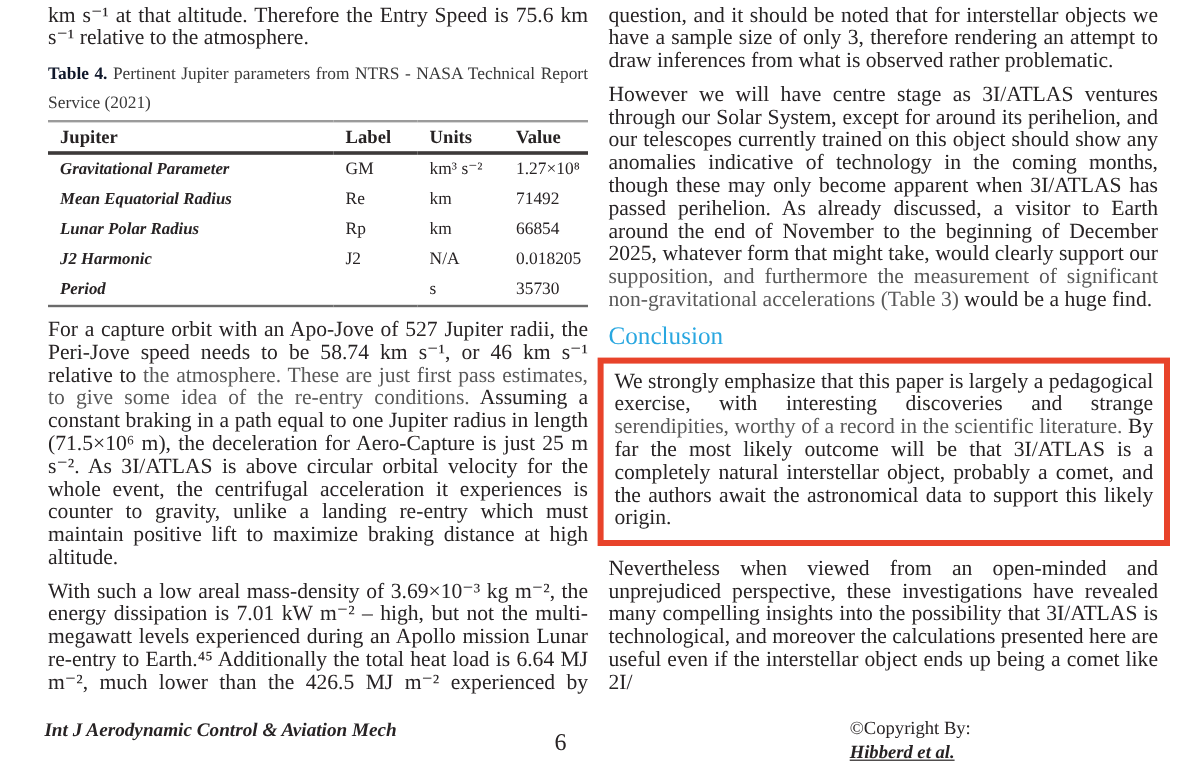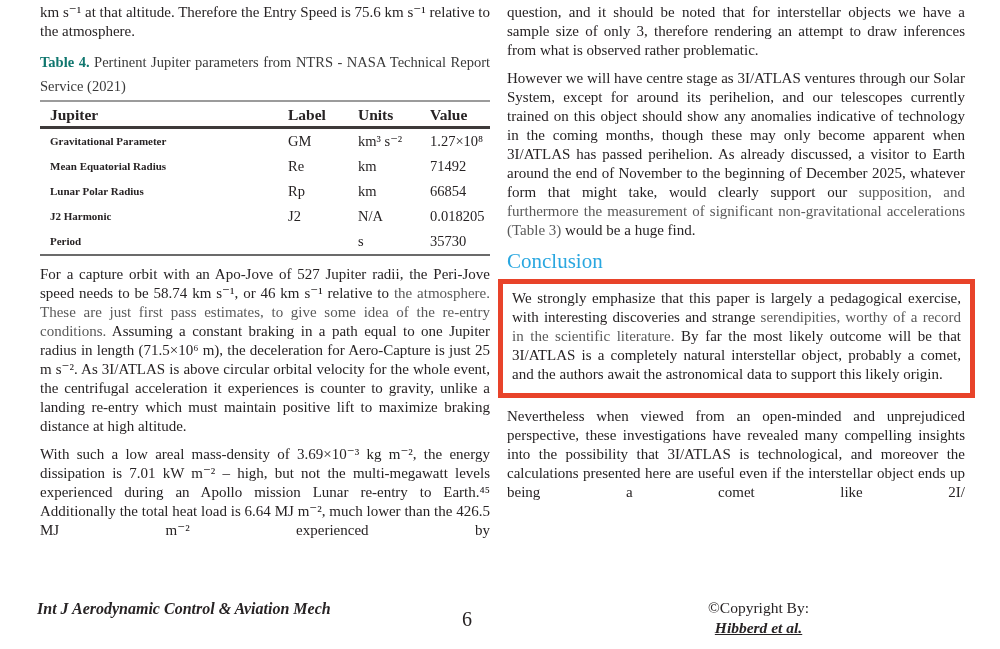--- a/index.html
+++ b/index.html
@@ -8,40 +8,40 @@
   }
   *{box-sizing:border-box;}
   html,body{margin:0;padding:0;}
   body{
     width:1000px;height:649px;background:#ffffff;position:relative;overflow:hidden;
     font-family:"Liberation Serif","DejaVu Serif",serif;color:var(--text);
   }
   .col{position:absolute;top:3px;}
   .col-left{left:40px;width:450px;}
   .col-right{left:507px;width:458px;}
-  p.body-par{margin:0 0 9px 0;font-size:15px;line-height:19px;text-align:justify;}
+  p.body-par{margin:0 0 9px 0;font-size:18px;line-height:19px;text-align:justify;}
   p.cont{text-align-last:justify;}
   .muted{color:var(--muted);}
   .caption{font-size:14.5px;line-height:24px;margin:0 0 2px 0;text-align:justify;color:#3a3a3a;}
-  .caption b{color:#0f766e;}
+  .caption b{color:#0f172a;}
   table{width:100%;border-collapse:collapse;border-top:2px solid var(--rule-gray);
         border-bottom:2px solid var(--rule-bottom);margin:0 0 9px 0;table-layout:fixed;}
   thead tr{border-bottom:3px solid var(--rule-dark);}
   th{text-align:left;font-size:15.5px;font-weight:bold;padding:4px 0 3px 10px;line-height:17px;}
   td{font-size:14.5px;padding:4px 0 4px 10px;line-height:17px;}
-  td.param{font-weight:bold;font-size:11px;}
+  td.param{font-weight:bold;font-size:14px;font-style:italic;}
   col.c1{width:238px;} col.c2{width:70px;} col.c3{width:72px;} col.c4{width:auto;}
   h2.conclusion{font-size:21px;line-height:24px;color:var(--heading-blue);
     font-weight:normal;margin:1px 0 6px 0;}
   .redbox{border:5px solid var(--box-red);margin:0 -10px 9px -9px;padding:5px 9px 9px 9px;}
   .redbox p{margin:0;}
   .footer{position:absolute;top:597px;left:0;width:844px;height:50px;}
   .journal{position:absolute;left:37px;top:3px;font-weight:bold;font-style:italic;font-size:16px;}
   .pageno{position:absolute;left:462px;top:11px;font-size:20px;}
-  .copyright{position:absolute;right:35px;top:1px;text-align:center;font-size:15.5px;line-height:20px;}
+  .copyright{position:absolute;right:35px;top:1px;text-align:left;font-size:15.5px;line-height:20px;}
   .authors{font-weight:bold;font-style:italic;text-decoration:underline;}
 </style>
 </head>
 <body>
 
 <div class="col col-left">
   <p class="body-par"><span>km s⁻¹ at that altitude. Therefore the Entry Speed is 75.6 km s⁻¹ relative to the atmosphere.</span></p>
 
   <p class="caption"><b>Table 4.</b><span> Pertinent Jupiter parameters from NTRS - NASA Technical Report Service (2021)</span></p>
 

